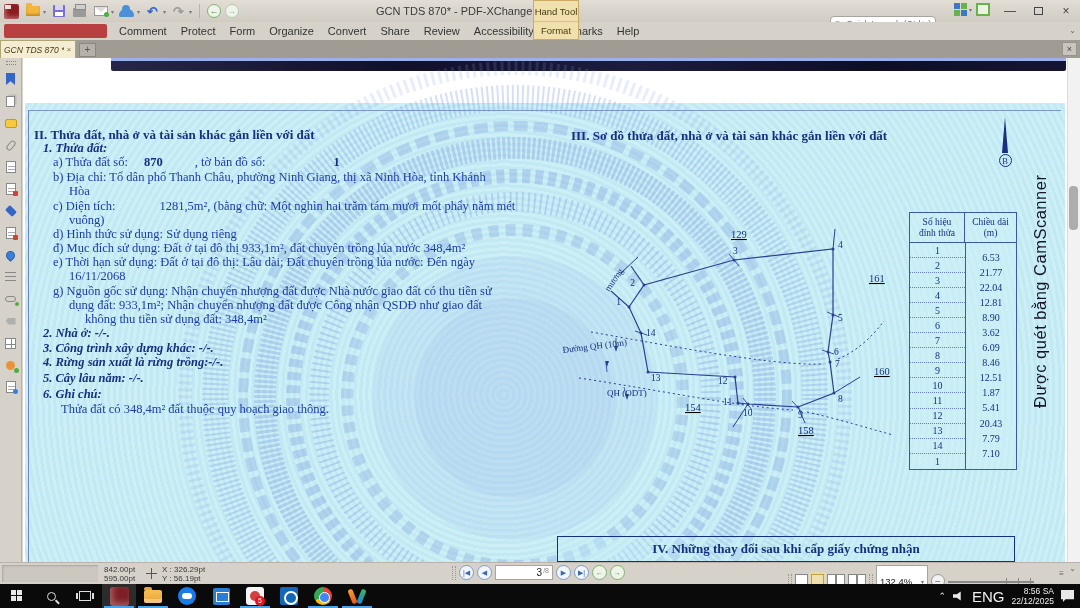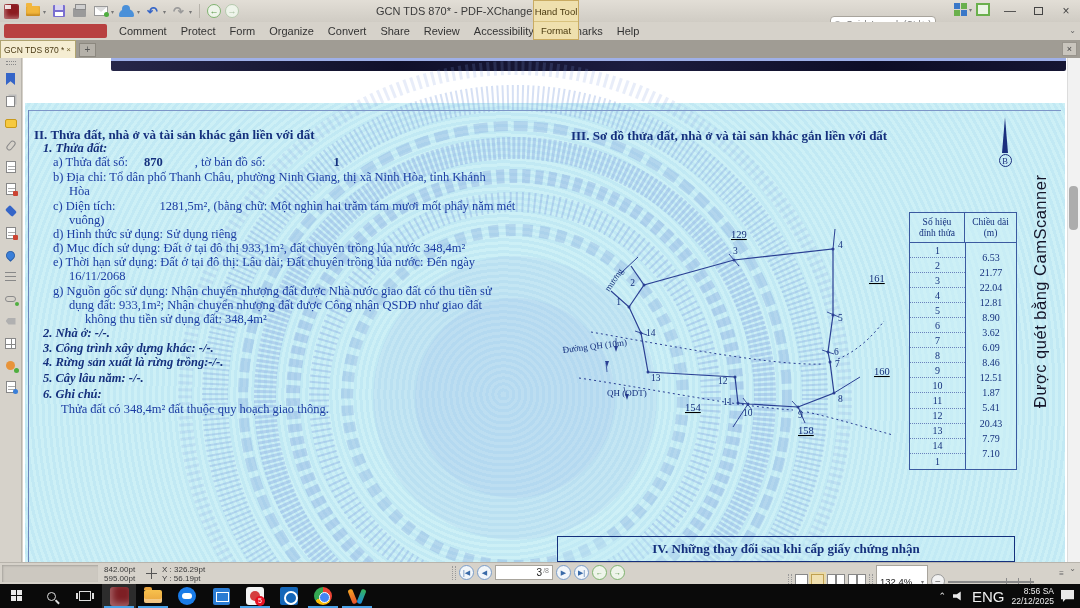--- a/index.html
+++ b/index.html
@@ -52,21 +52,21 @@
   
   .menubar { position:absolute; left:0; top:22px; width:1080px; height:18px; background:#d6d2ca; display:flex; align-items:center; }
   .red-scribble { position:absolute; left:4px; top:2px; width:103px; height:14px; background:
      repeating-linear-gradient(100deg, #b33; 0, #c04040 3px, #933 5px, #c55 8px); background-color:#b84040; border-radius:2px; filter:blur(.4px); }
   .menu-items { display:flex; margin-left:112px; }
   .menu-items .mi { padding:2px 7px; font-size:11px; color:#333; white-space:nowrap; }
   .menubar-chev { position:absolute; right:4px; top:4px; font-size:8px; color:#666; }
 
   
   .tabbar { position:absolute; left:0; top:40px; width:1080px; height:18px; background:#a09c94; display:flex; align-items:flex-end; }
-  .doc-tab { width:76px; height:18px; background:#f5edd2; border:1px solid #b0a470; border-bottom:none; display:flex; align-items:center; padding:0 3px; gap:2px; }
+  .doc-tab { width:76px; height:18px; background:#f5edd2; border:1px solid #b0a470; border-bottom:none; display:flex; align-items:center; padding:0 3px; gap:2px;font-style:italic; }
   .doc-tab .tab-label { font-size:8.5px; color:#4a3a15; white-space:nowrap; overflow:hidden; }
   .doc-tab .tab-close { font-size:8px; color:#7a6a35; }
   .new-tab { width:17px; height:14px; margin:0 0 1px 3px; background:#b5b1a9; border:1px solid #8c887f; color:#555; font-size:10px; line-height:12px; text-align:center; }
   .tab-right-close { position:absolute; right:3px; top:42px; width:15px; height:14px; background:#c9c5bd; border:1px solid #989citer489; border:1px solid #98948c; color:#444; font-size:9px; display:flex; align-items:center; justify-content:center; }
 
   
   .main { position:absolute; left:0; top:58px; width:1080px; height:504px; }
   .left-toolbar { position:absolute; left:0; top:0; width:22px; height:504px; background:#d6d2ca; border-right:1px solid #b8b4ac; }
   .lt-grip { width:10px; height:4px; margin:3px auto 6px auto; border-top:1px dotted #888; border-bottom:1px dotted #888; }
   .pticon { width:16px; height:16px; margin:0 auto 6px auto; display:flex; align-items:center; justify-content:center; position:relative; }

